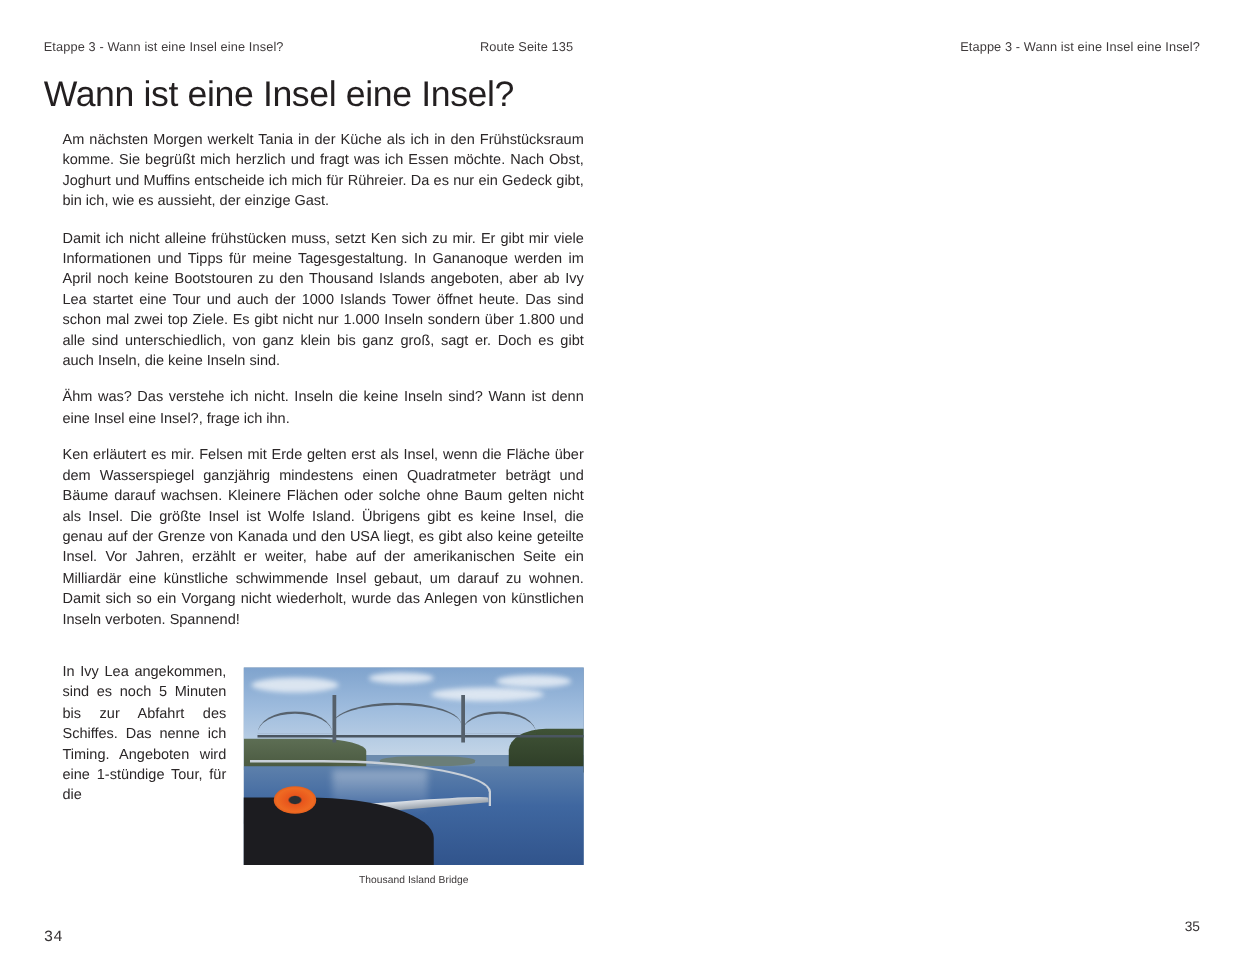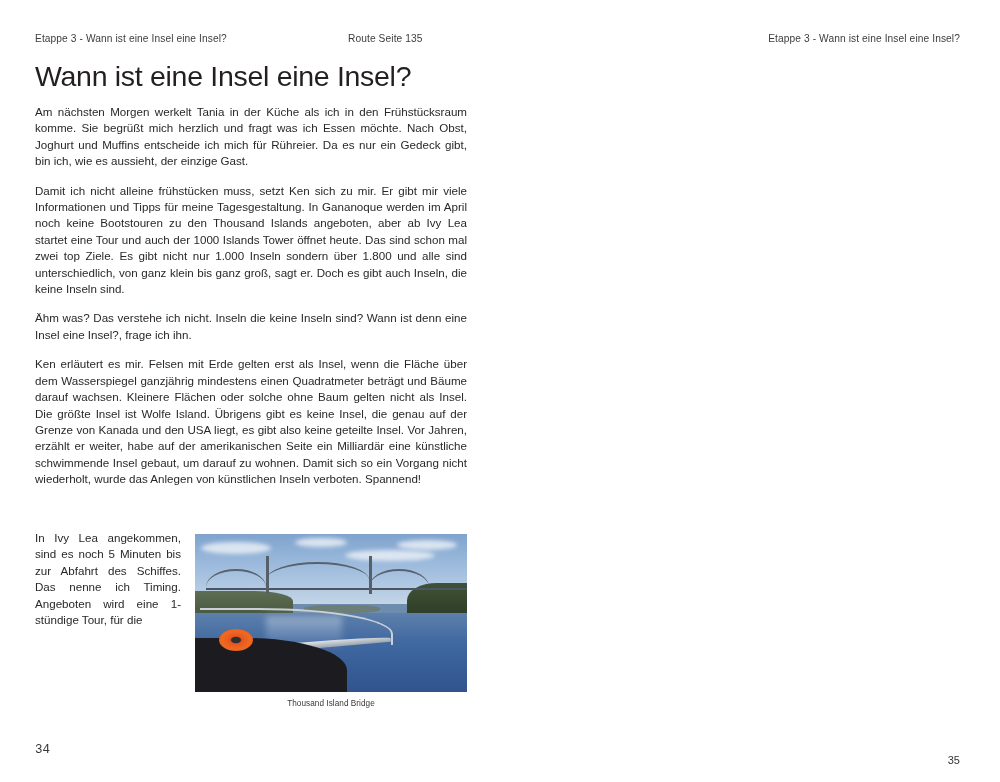--- a/index.html
+++ b/index.html
@@ -31,21 +31,21 @@
   
   .runhead {
     position: absolute;
     top: 33px;
     font-size: 10.2px;
     color: #3f3b3c;
     letter-spacing: .1px;
     white-space: nowrap;
   }
   .runhead-left  { left: 35px; }
-  .runhead-route { left: 348px; }
+  .runhead-route { left: 384px; }
   .runhead-right { right: 40px; }
 
   
   .headline {
     position: absolute;
     left: 35px;
     top: 60px;
     font-size: 28.5px;
     font-weight: normal;
     letter-spacing: -0.3px;
@@ -56,21 +56,21 @@
   
   .col {
     position: absolute;
     font-size: 11.6px;
     line-height: 16.4px;
     color: #2b2728;
     text-align: justify;
     -webkit-hyphens: none;
     hyphens: none;
   }
-  .col p { margin: 0 0 13px 0; }
+  .col p { margin: 0 0 13px 15px; }
   .col p:last-child { margin-bottom: 0; }
 
   .left-col-top {
     left: 35px;
     top: 104px;
     width: 432px;
   }
   .left-col-wrap {
     left: 35px;
     top: 530px;
@@ -103,21 +103,21 @@
   .caption-right { text-align: center; }
 
   
   .folio {
     position: absolute;
     bottom: 25px;
     font-size: 12.5px;
     color: #383435;
   }
   .folio-left  { left: 35px; font-family: Liberation Mono, monospace; }
-  .folio-right { right: 40px; bottom: 16px; font-size: 11px; margin-top: 16px; }
+  .folio-right { right: 40px; bottom: 34px; font-size: 11px; margin-top: 16px; }
 
   
   
   .ph-bridge { height: 158px; }
   .ph-bridge .sky {
     position:absolute; left:0; right:0; top:0; height:44%;
     background: linear-gradient(180deg,#7fa3cd 0%, #9dbbdd 45%, #c3d5e7 100%);
   }
   .ph-bridge .cloud {
     position:absolute; background:#e9eff6; border-radius:50%; opacity:.85;

